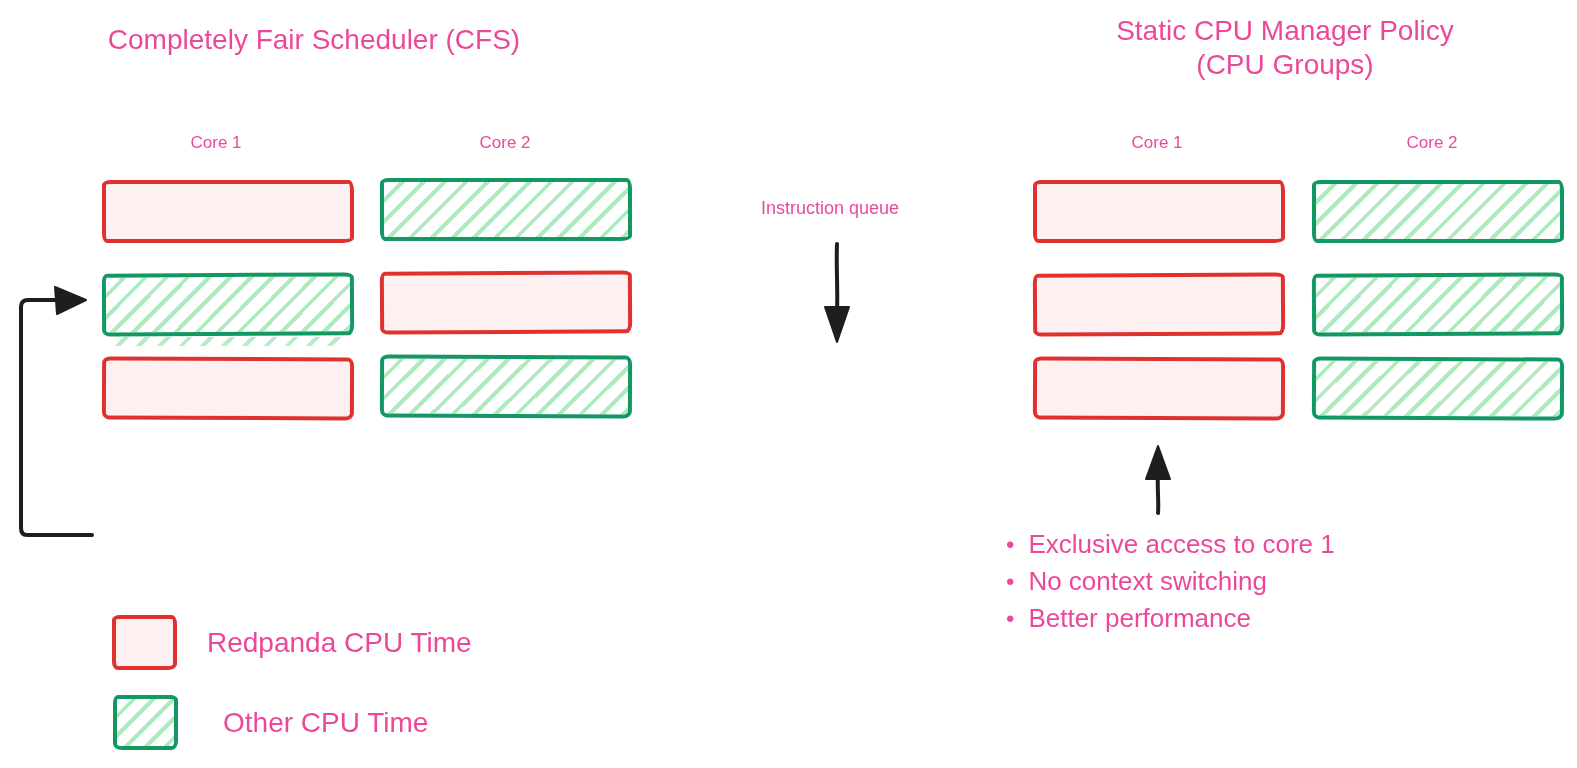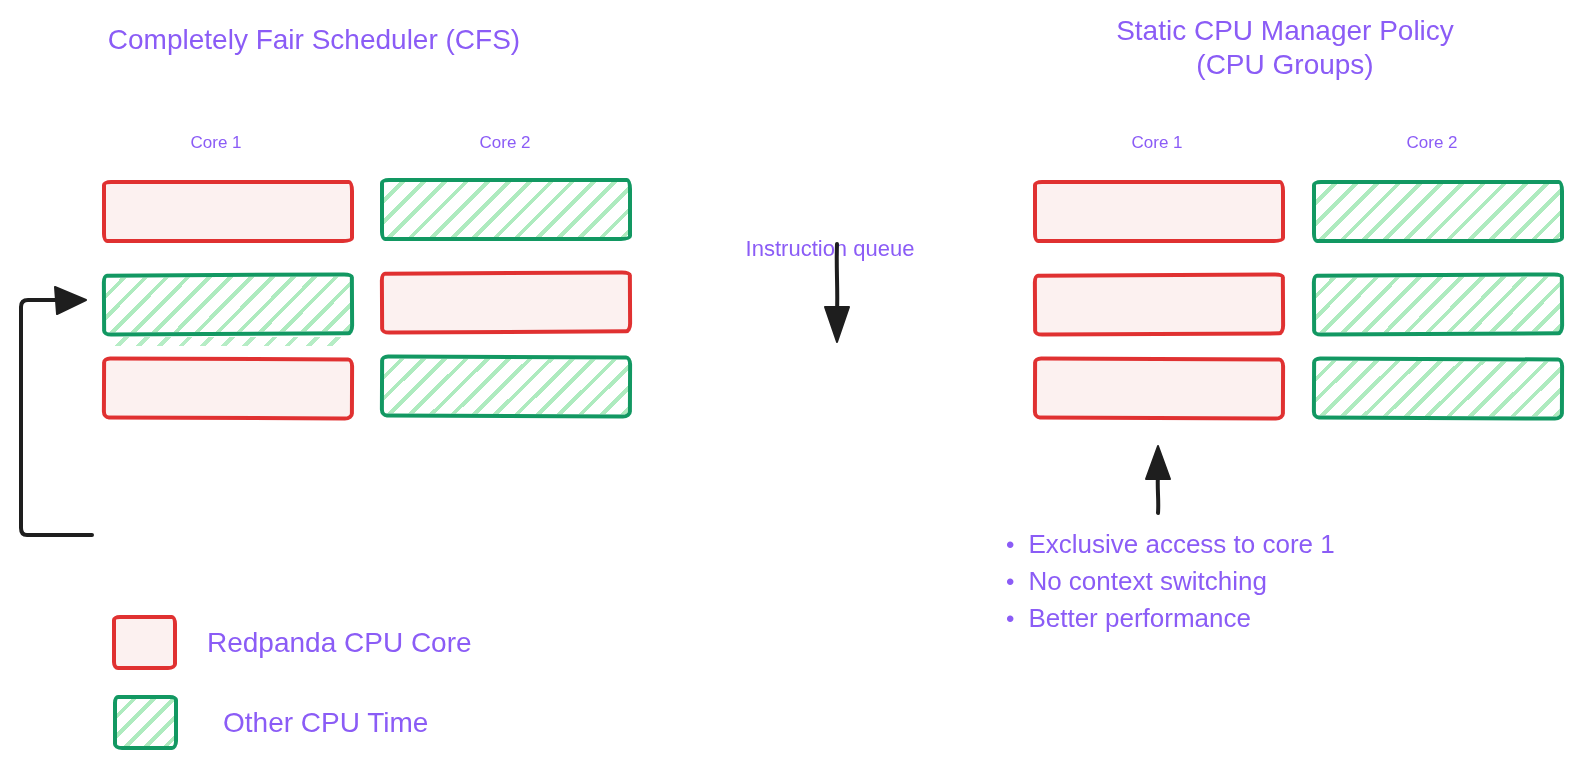--- a/index.html
+++ b/index.html
@@ -3,26 +3,26 @@
 <meta charset="utf-8">
 <style>
   html, body { margin: 0; padding: 0; background: #ffffff; }
   .canvas {
     position: relative;
     width: 1577px;
     height: 768px;
     background: #ffffff;
     overflow: hidden;
     font-family: "Liberation Sans", sans-serif;
-    color: #8b5cf6;
+    color: #ec4899;
   }
   .txt { position: absolute; white-space: nowrap; }
   .title { font-size: 28px; text-align: center; line-height: 34px; }
   .core-label { font-size: 17px; text-align: center; width: 160px; }
-  .caption { font-size: 22px; margin-top: 38px; }
+  .caption { font-size: 18px; }
 
   
   .col { position: absolute; display: flex; flex-direction: column; }
   .block {
     box-sizing: border-box;
     width: 252px;
     height: 63px;
     border: 4.5px solid;
     background-clip: padding-box;
   }
@@ -86,21 +86,21 @@
 
   <div class="hatch-spill" style="left:108px; top:337px; width:240px; height:9px;"></div>
 
   <svg class="arrow" style="left:8px; top:284px;" width="94" height="262" viewBox="0 0 94 262">
     <path d="M 84 251 L 19 251 Q 13 251 13 244 L 13 23 Q 13 16 20 16 L 52 16" fill="none" stroke="#1e1e1e" stroke-width="4" stroke-linecap="round" stroke-linejoin="round"></path>
     <polygon points="47,3 78,16 49,30" fill="#1e1e1e" stroke="#1e1e1e" stroke-width="2" stroke-linejoin="round"></polygon>
   </svg>
 
 
   <div class="swatch swatch-red" style="left:112px; top:615px;"></div>
-  <div class="txt legend-label" style="left:207px; top:627px;">Redpanda CPU Core</div>
+  <div class="txt legend-label" style="left:207px; top:627px;">Redpanda CPU Time</div>
 
   <div class="swatch swatch-green" style="left:113px; top:695px;"></div>
   <div class="txt legend-label" style="left:207px; top:707px;margin-left:16px;">Other CPU Time</div>
 
   <div class="txt caption" style="left:700px; top:198px; width:260px; text-align:center;">Instruction queue</div>
 
   <svg class="arrow" style="left:820px; top:241px;" width="34" height="104" viewBox="0 0 34 104">
     <path d="M 17 3 C 16 25 18 50 17 70" fill="none" stroke="#1e1e1e" stroke-width="4" stroke-linecap="round"></path>
     <polygon points="5,66 29,66 17,101" fill="#1e1e1e" stroke="#1e1e1e" stroke-width="2" stroke-linejoin="round"></polygon>
   </svg>

